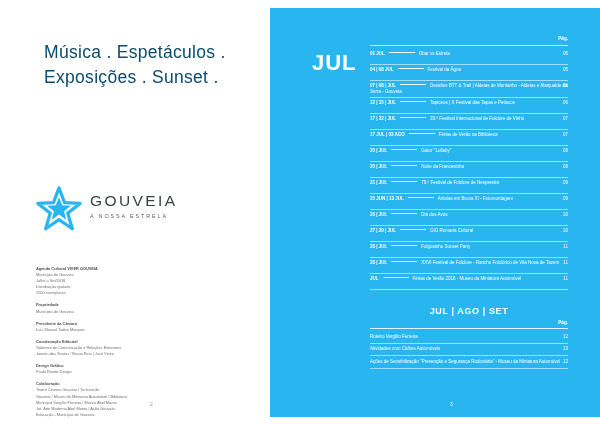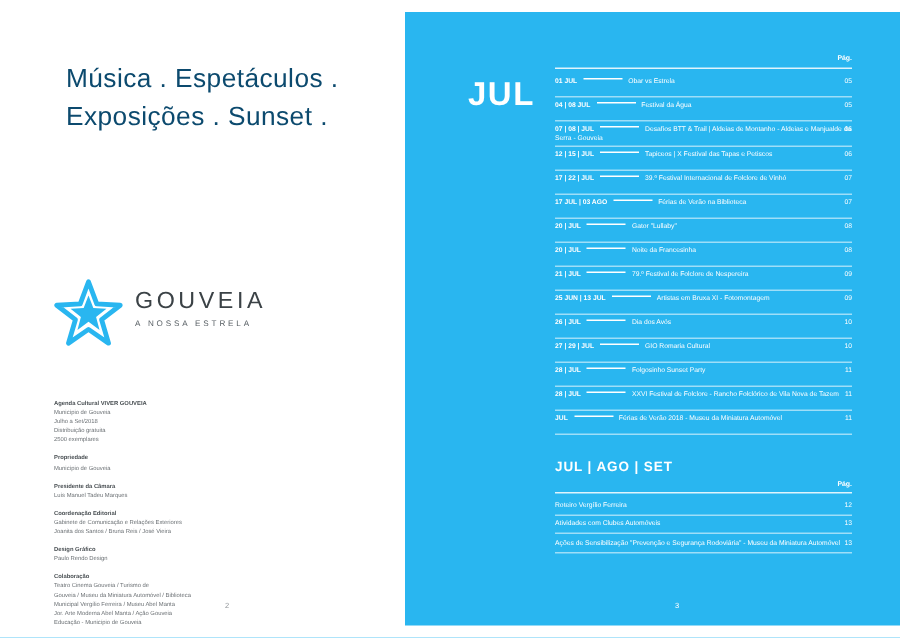--- a/index.html
+++ b/index.html
@@ -182,20 +182,21 @@
     position: absolute;
     left: 100px;
     top: 298px;
     width: 198px;
   }
   .sec2-title {
     font-size: 9px;
     font-weight: bold;
     letter-spacing: 0.6px;
     margin-bottom: 4px;
+    text-align: center;
   }
   .sec2 .col-head2 {
     position: relative;
     height: 11px;
   }
   .sec2 .col-head2 .pag {
     position: absolute;
     right: 0;
     top: 0;
     font-size: 4.6px;

